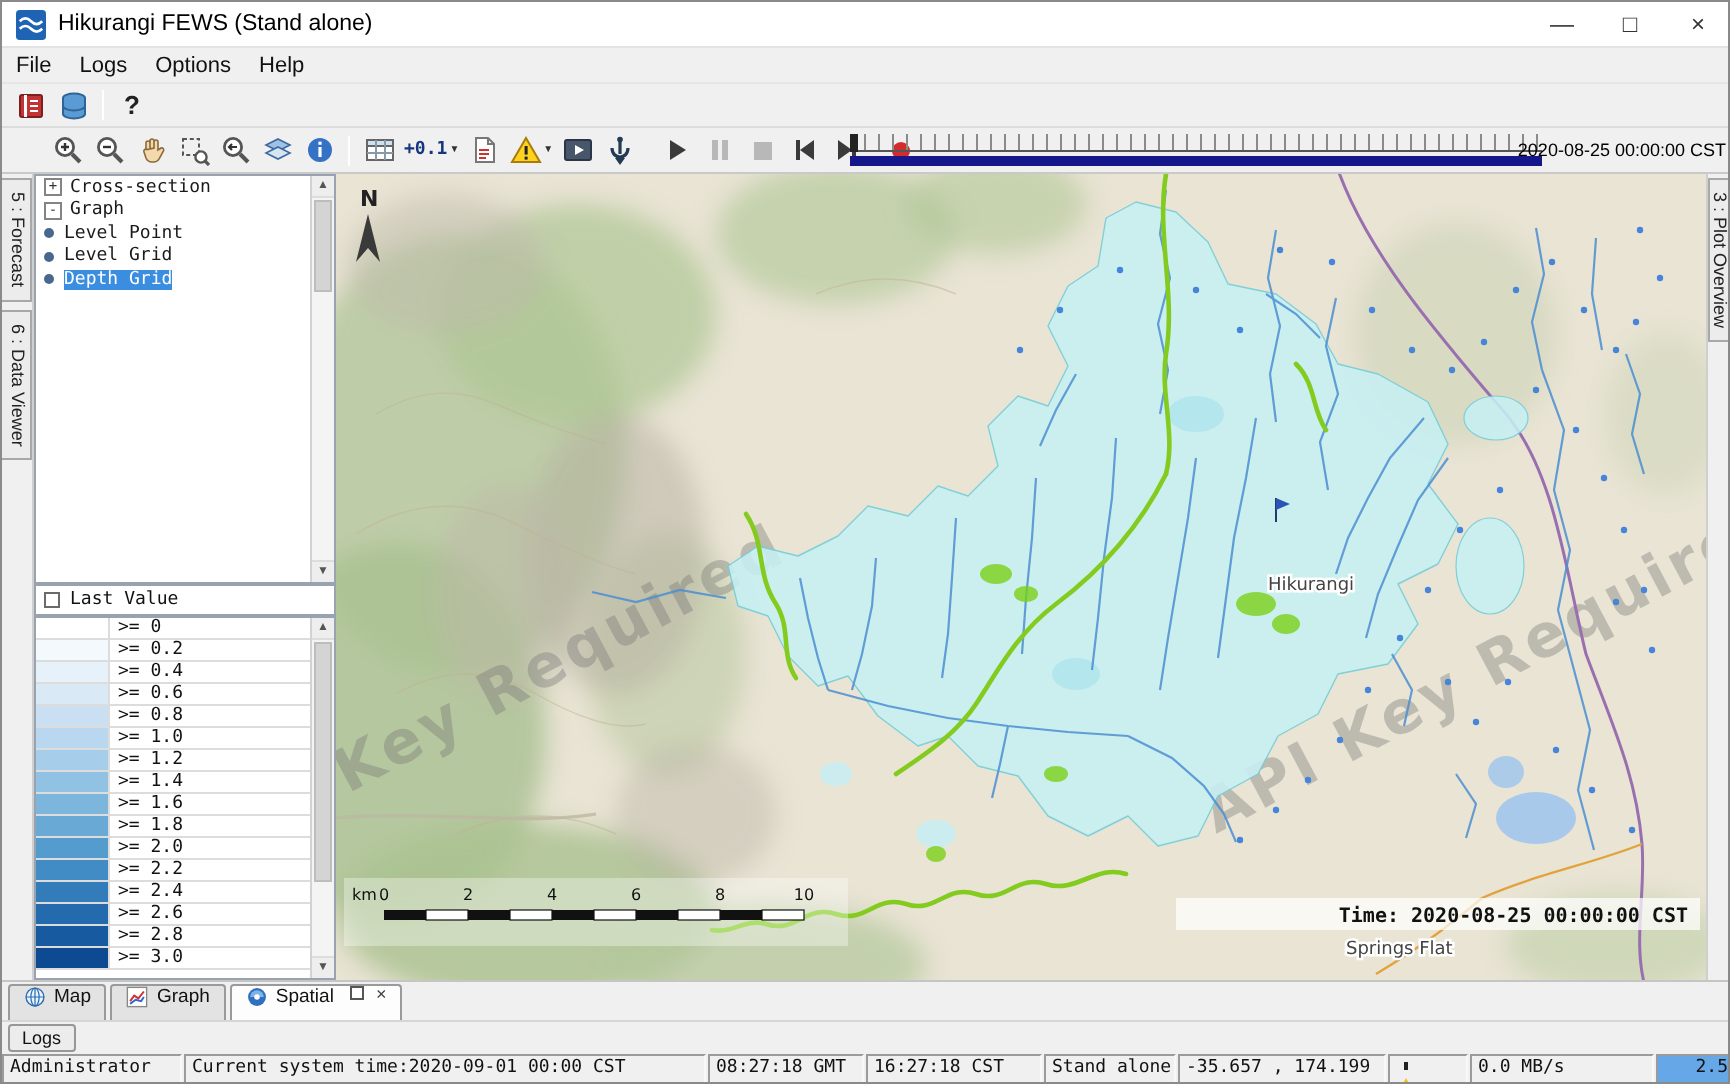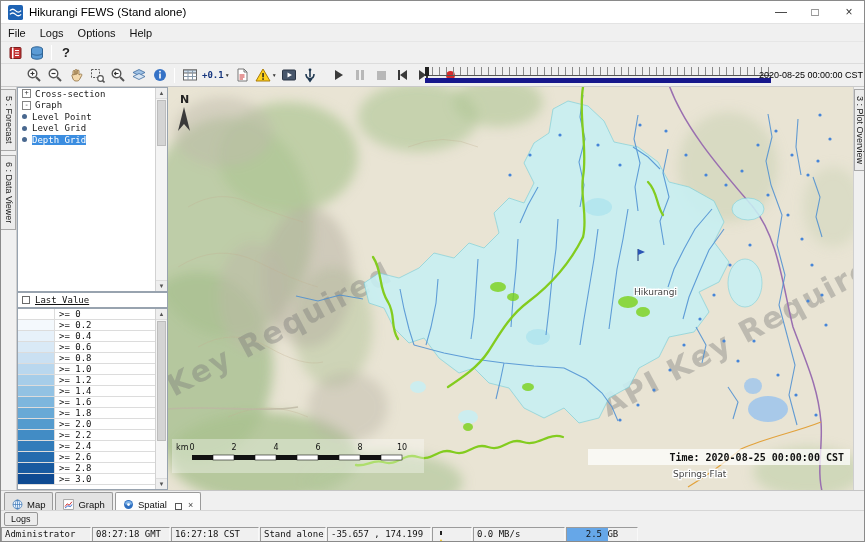--- a/index.html
+++ b/index.html
@@ -56,33 +56,33 @@
   .trow{display:flex;align-items:center;height:11.5px;padding-left:4px;font:9px "DejaVu Sans Mono",monospace;color:#1a1a1a;white-space:nowrap;}
   .trow.indent{}
   .expander{width:9px;height:9px;border:1px solid #848484;background:#fff;font:7px/7px "DejaVu Sans Mono",monospace;text-align:center;margin-right:4px;flex:none;color:#333;}
   .dot{width:5px;height:5px;border-radius:50%;background:#49688f;margin-right:5px;flex:none;}
   .trow.selected .tlabel{background:#3b8de0;color:#fff;}
   .scroll{position:absolute;right:0;top:0;bottom:0;width:12px;background:#f4f4f4;border-left:1px solid #d2d2d2;}
   .scroll .arr{height:11px;font-size:6px;color:#555;text-align:center;line-height:11px;background:#eee;border-bottom:1px solid #ddd;}
   .scroll .arr.dn{position:absolute;bottom:0;left:0;right:0;border-top:1px solid #ddd;border-bottom:none;}
   .scroll .thumb{position:absolute;left:1px;right:1px;top:12px;height:46px;background:#d4d4d4;border:1px solid #bdbdbd;}
   .tree-box .scroll,.legend-box .scroll{top:0;}
-  .lastvalue-box{left:16px;top:291px;width:151px;height:16px;background:#fff;border:1px solid #98a3af;display:flex;align-items:center;font:9px "DejaVu Sans Mono",monospace;color:#111;text-decoration:underline;}
+  .lastvalue-box{left:16px;top:291px;width:151px;height:16px;background:#fff;border:1px solid #98a3af;display:flex;align-items:center;font:9px "DejaVu Sans Mono",monospace;color:#111;}
   .cbx{width:8px;height:8px;border:1px solid #6b6b6b;background:#fff;margin:0 5px 0 4px;flex:none;}
   .legend-box{left:16px;top:307px;width:151px;height:182px;background:#fff;border:1px solid #98a3af;overflow:hidden;}
   .lg-row{display:flex;height:11px;border-bottom:1px solid #dcdcdc;align-items:stretch;width:138px;}
   .lg-swatch{width:37px;border-right:1px solid #dcdcdc;flex:none;}
   .lg-label{font:9px "DejaVu Sans Mono",monospace;color:#111;padding-left:4px;line-height:10px;}
 
   
   .map-wrap{left:167px;top:86px;width:685px;height:403px;background:#e9e4d4;}
 
   
   .bottom-tabs{left:0;top:489px;width:865px;height:20px;background:#f0f0f0;border-top:1px solid #c5c5c5;display:flex;align-items:flex-end;padding:0 0 0 3px;gap:2px;}
-  .btab{display:flex;align-items:flex-end;gap:4px;height:18px;padding:0 7px;border:1px solid #9a9a9a;border-bottom:none;background:#e3e3e3;font-size:9.5px;color:#111;border-radius:2px 2px 0 0;margin-top:28px;}
+  .btab{display:flex;align-items:flex-start;gap:4px;height:18px;padding:0 7px;border:1px solid #9a9a9a;border-bottom:none;background:#e3e3e3;font-size:9.5px;color:#111;border-radius:2px 2px 0 0;margin-top:28px;}
   .btab.active{background:#fdfdfd;}
   .tab-ctl{font-size:9px;color:#444;margin-left:2px;line-height:9px;}
   .tab-restore{width:7px;height:7px;border:1px solid #555;display:inline-block;margin-left:4px;}
 
   
   .logs-row{left:0;top:509px;width:865px;height:17px;background:#f0f0f0;border-top:1px solid #d6d6d6;display:flex;align-items:center;}
   .logs-btn{margin-left:3px;height:14px;padding:0 6px;border:1px solid #979797;background:#ececec;font-size:9px;line-height:12px;border-radius:2px;color:#111;}
 
   
   .statusbar{left:0;top:526px;width:865px;height:16px;background:#f0f0f0;display:flex;gap:1px;align-items:stretch;}
@@ -591,20 +591,21 @@
     <span class="tab-ctl">×</span>
   </span>
 </div>
 
 <div class="abs logs-row">
   <span class="logs-btn">Logs</span>
 </div>
 
 <div class="abs statusbar">
   <span class="scell" style="width:90px">Administrator</span>
+  <span class="scell" style="width:261px">Current system time:2020-09-01 00:00 CST</span>
   <span class="scell" style="width:78px">08:27:18 GMT</span>
   <span class="scell" style="width:88px">16:27:18 CST</span>
   <span class="scell" style="width:66px">Stand alone</span>
   <span class="scell" style="width:104px">-35.657 , 174.199</span>
   <span class="scell" style="width:40px"><span class="warn-tri"><i></i></span></span>
   <span class="scell" style="width:92px">0.0 MB/s</span>
   <span class="scell mem" style="width:72px"><span class="fill"></span><span class="txt">2.5 GB</span></span>
 </div>
 
 </body></html>

